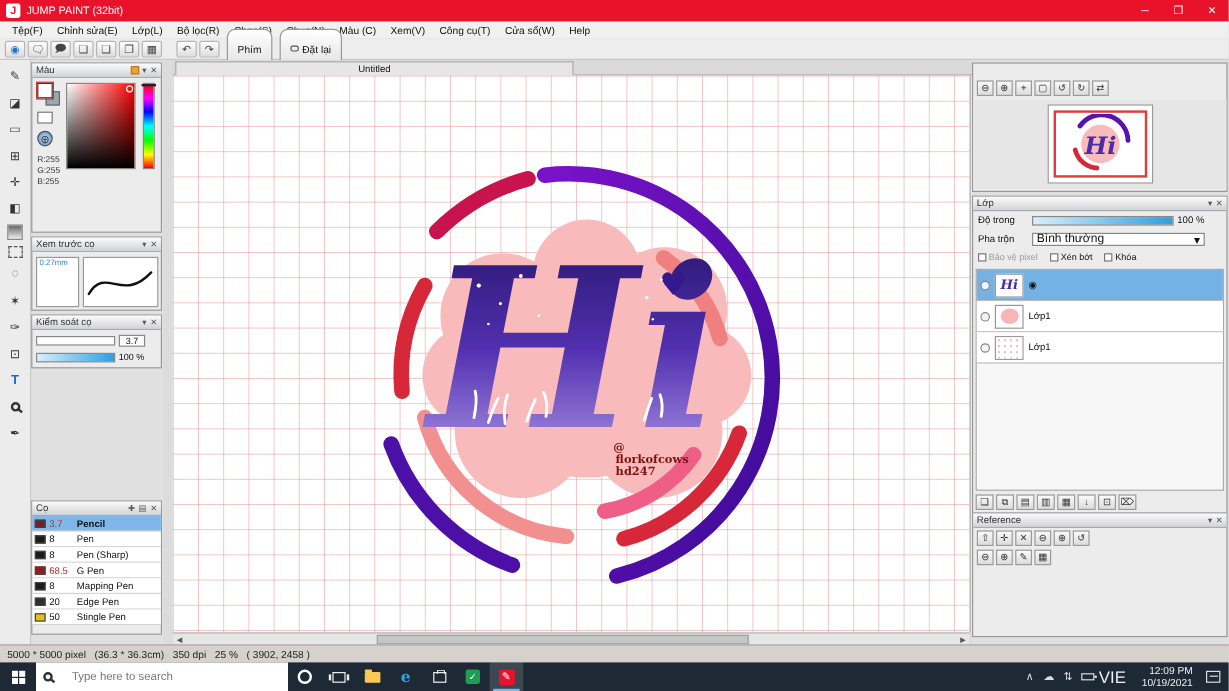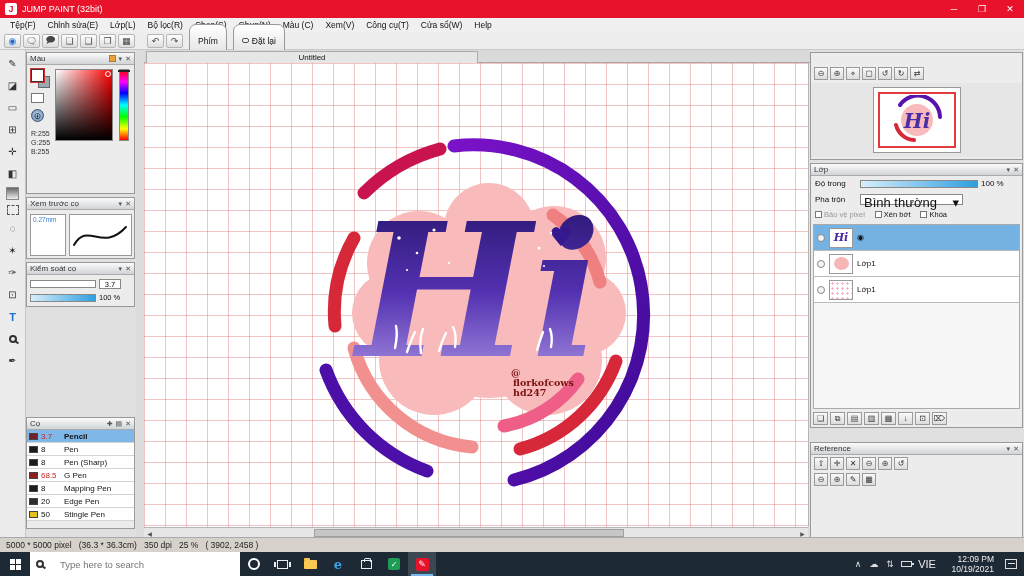--- a/index.html
+++ b/index.html
@@ -91,21 +91,21 @@
   
   .rightcol{position:absolute;left:810px;top:0;width:214px;height:100%;background:#e0e0e0}
   .rpanel{position:absolute;left:0;width:213px;background:#ececec;border:1px solid #999}
   .zrow{position:absolute;top:14px;left:3px;display:flex;gap:2px}
   .zbtn{width:14px;height:13px;border:1px solid #9a9a9a;background:linear-gradient(#fafafa,#dcdcdc);font-size:8px;display:flex;align-items:center;justify-content:center;color:#333}
   .navthumbwrap{position:absolute;top:30px;left:0;right:0;bottom:2px;display:flex;align-items:center;justify-content:center;background:#e6e6e6}
   .navpage{width:88px;height:66px;background:#fff;border:1px solid #999;display:flex;align-items:center;justify-content:center}
   .navview{border:2px solid #e23b3b;width:78px;height:56px;display:flex;align-items:center;justify-content:center}
 
   .lrow{position:absolute;left:4px;display:flex;align-items:center;gap:3px;font-size:8px}
-  .lsel{width:103px;height:11px;background:#fff;border:1px solid #888;font-size:13px;display:flex;align-items:flex-start;padding:0 3px}
+  .lsel{width:144px;height:11px;background:#fff;border:1px solid #888;font-size:10px;display:flex;align-items:center;padding:0 3px}
   .cb{width:7px;height:7px;border:1px solid #777;background:#fff;flex:none}
   .cbl{font-size:7.5px;white-space:nowrap}
   .layerlist{position:absolute;left:2px;right:2px;top:60px;bottom:18px;background:#f7f7f7;border:1px solid #aaa}
   .layerrow{height:26px;display:flex;align-items:center;gap:4px;padding:0 3px;background:#fff;border-bottom:1px solid #bbb;font-size:8px}
   .layerrow.sel{background:#74b2e4}
   .eyedot{width:8px;height:8px;border:1px solid #888;border-radius:50%;background:#f4f4f4;flex:none}
   .lthumb{width:24px;height:20px;background:#fff;border:1px solid #999;display:flex;align-items:center;justify-content:center;overflow:hidden;flex:none}
   .hithumb{font-family:"DejaVu Serif",serif;font-style:italic;font-weight:bold;font-size:11px;color:#4a2a9e}
   .blobthumb{width:15px;height:13px;background:#f6b6b6;border-radius:50%}
   .spkthumb{width:100%;height:100%;background-color:#fff;background-image:radial-gradient(#f3b9c9 30%,transparent 32%);background-size:5px 5px}
@@ -135,21 +135,21 @@
   .storebag{width:11px;height:9px;border:1px solid #eee;position:relative}
   .storebag::before{content:"";position:absolute;top:-3px;left:2px;width:5px;height:3px;border:1px solid #eee;border-bottom:none;border-radius:2px 2px 0 0}
   .greenapp{width:12px;height:12px;background:#1f9d55;border-radius:2px;color:#fff;font-size:8px;display:flex;align-items:center;justify-content:center}
   .tb-ico.active{background:rgba(255,255,255,.14)}
   .tb-ico.active::after{content:"";position:absolute;left:3px;right:3px;bottom:0;height:2px;background:#76b9ed}
   .paintapp{width:13px;height:13px;background:#e8132b;border-radius:2px;color:#fff;font-size:9px;display:flex;align-items:center;justify-content:center}
   .tb-flex{flex:1}
   .trayico{width:16px;display:flex;align-items:center;justify-content:center;font-size:9px;color:#ddd}
   .battery{width:11px;height:6px;border:1px solid #ddd;position:relative;margin:auto}
   .battery::after{content:"";position:absolute;right:-3px;top:1px;width:2px;height:2px;background:#ddd}
-  .tb-lang{width:26px;display:flex;align-items:center;justify-content:center;font-size:11px}
+  .tb-lang{width:26px;display:flex;align-items:center;justify-content:center;font-size:14px}
   .tb-clock{width:58px;display:flex;flex-direction:column;align-items:flex-end;justify-content:center;font-size:8.5px;line-height:10px;padding-right:4px}
   .tb-action{width:26px;display:flex;align-items:center;justify-content:center}
   .actionico{width:12px;height:10px;border:1px solid #ddd;position:relative}
   .actionico::after{content:"";position:absolute;left:2px;top:3px;width:7px;height:1px;background:#ddd}
 </style>
 </head>
 <body>
 
 <div class="titlebar">
   <div class="appicon">J</div>
@@ -497,21 +497,21 @@
         <div class="lbtn">⧉</div>
         <div class="lbtn">▤</div>
         <div class="lbtn">▥</div>
         <div class="lbtn">▦</div>
         <div class="lbtn">↓</div>
         <div class="lbtn">⊡</div>
         <div class="lbtn">⌦</div>
       </div>
     </div>
 
-    <div class="rpanel" style="top:392px;height:104px">
+    <div class="rpanel" style="top:377px;height:104px">
       <div class="ptitle">
         <span>Reference</span>
         <span class="pico">
           <span>▾</span>
           <span>✕</span>
         </span>
       </div>
       <div class="zrow" style="top:14px">
         <div class="zbtn">⇧</div>
         <div class="zbtn">✛</div>

